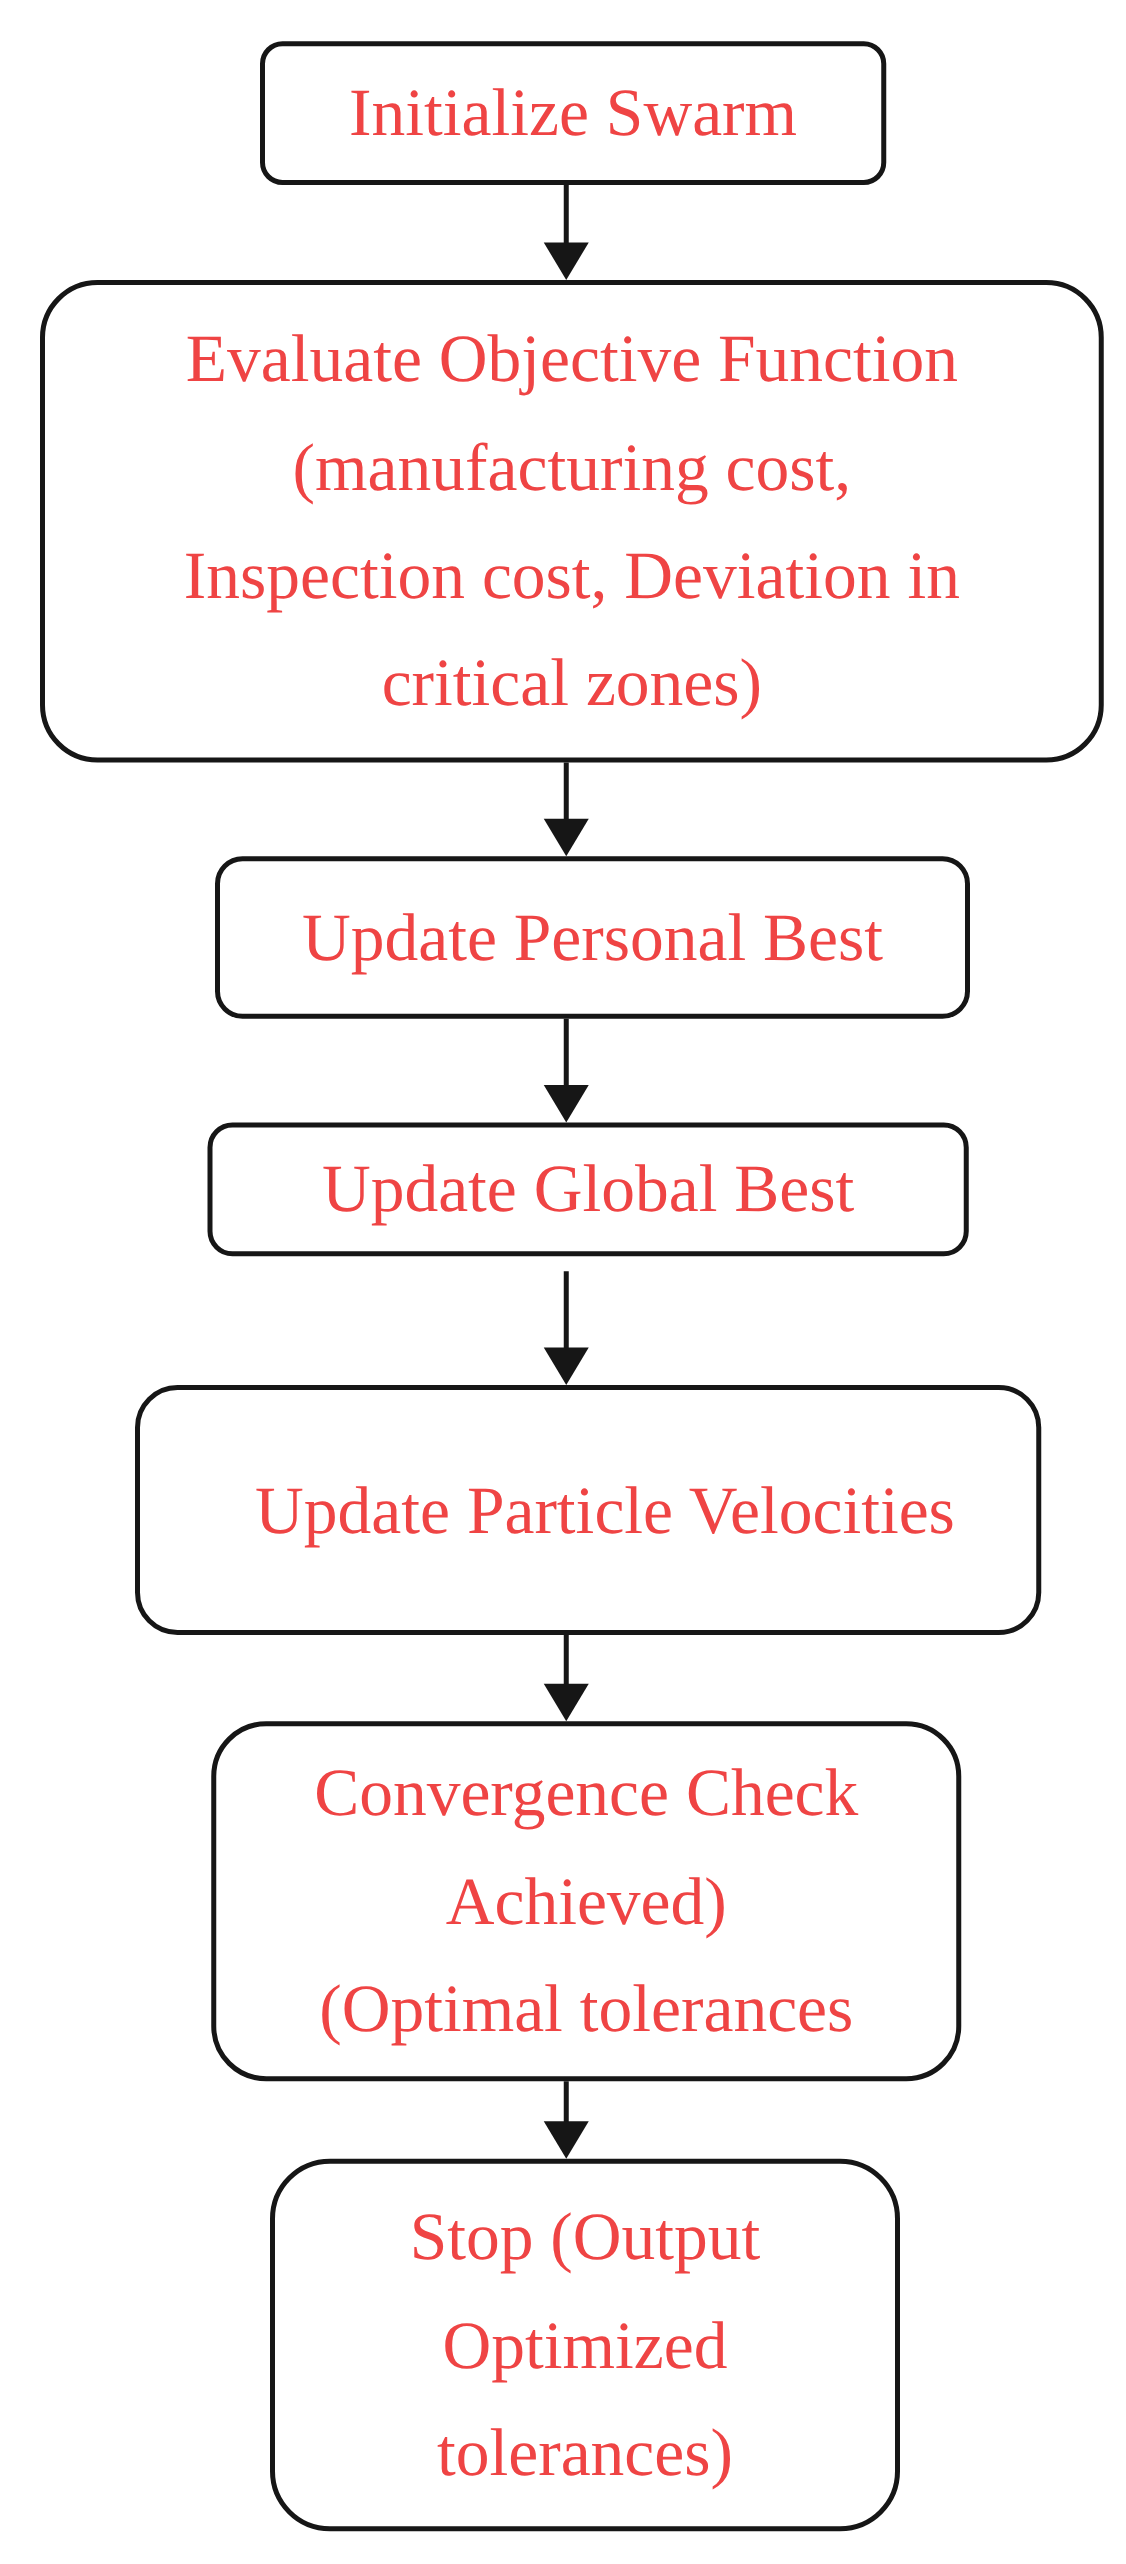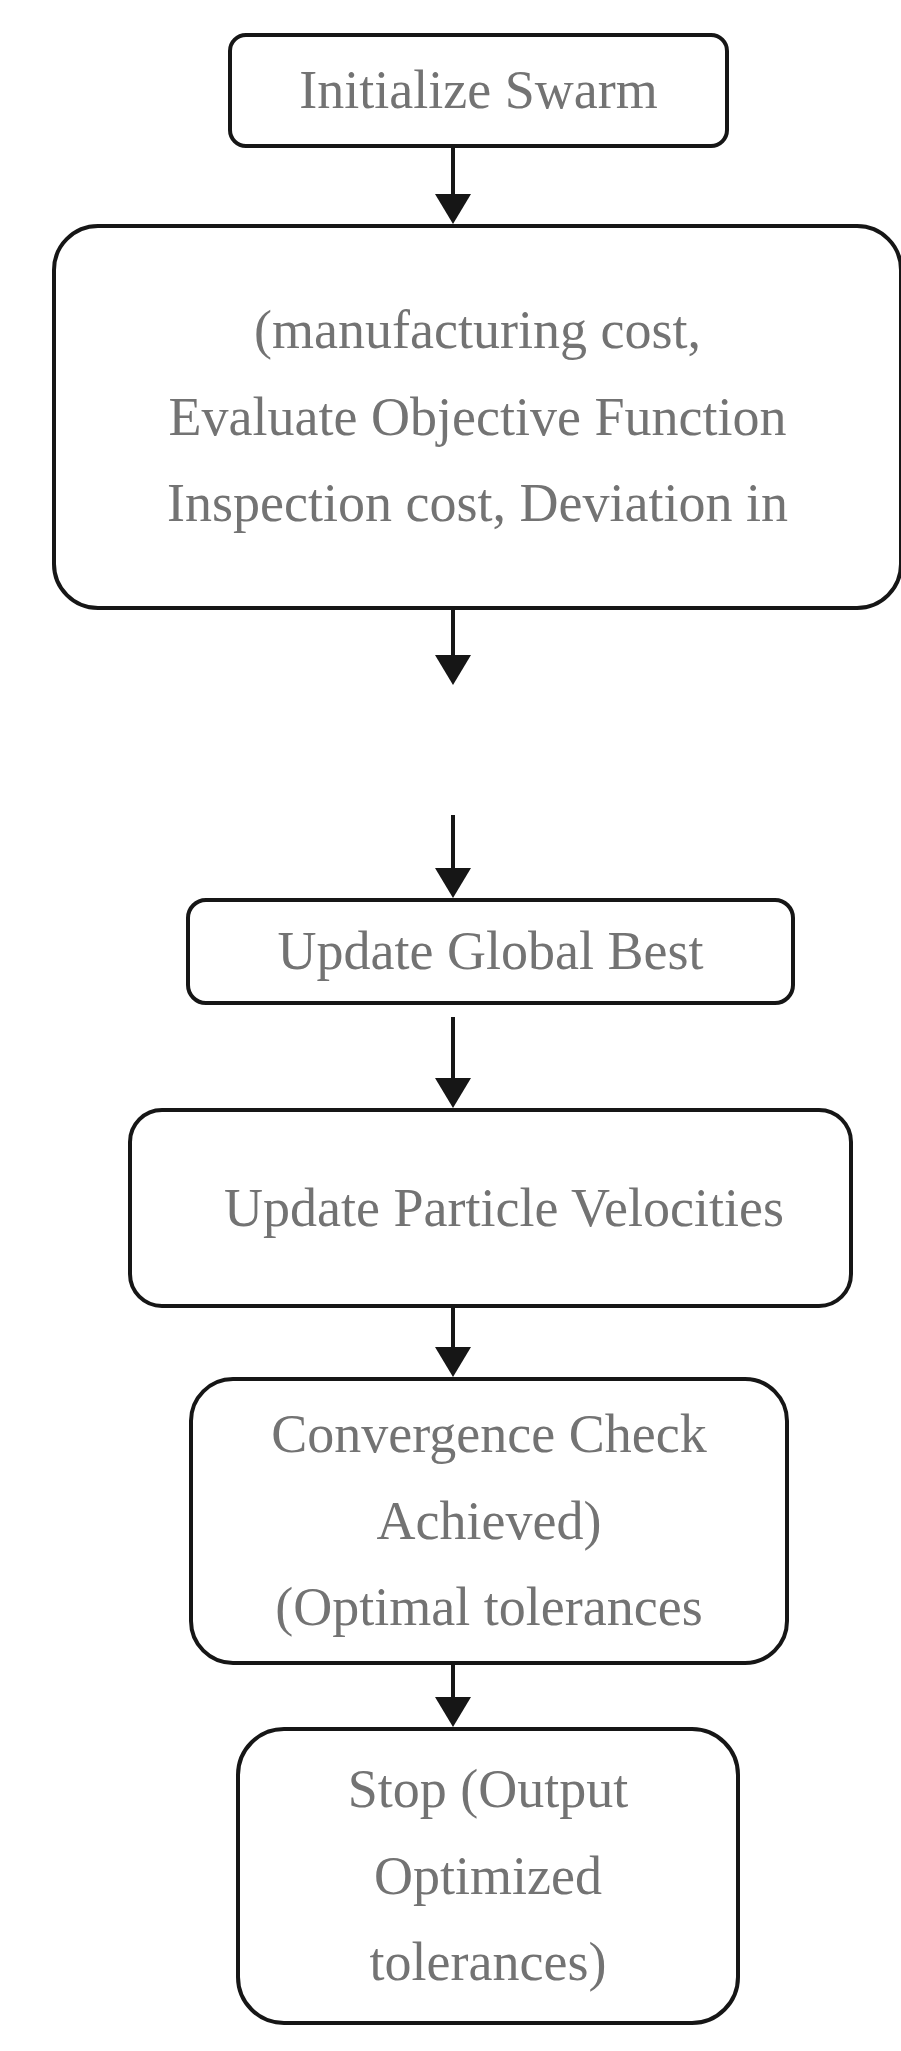--- a/index.html
+++ b/index.html
@@ -14,29 +14,28 @@
     height: 2051px;
     background: #ffffff;
     overflow: hidden;
     font-family: "Liberation Serif", "DejaVu Serif", serif;
   }
   .node {
     position: absolute;
     box-sizing: border-box;
     background: #ffffff;
     border: 4px solid #161616;
-    color: #737373;
+    color: #ef4444;
     display: flex;
     flex-direction: column;
     align-items: center;
     justify-content: center;
     text-align: center;
     font-size: 54px;
     line-height: 1.6;
-    margin-left: 20px;
   }
   .node .line { display: block; white-space: nowrap; }
 
   .n1 { left: 208px; top: 33px;   width: 501px; height: 115px; border-radius: 18px; }
   .n2 { left: 32px;  top: 224px;  width: 851px; height: 386px; border-radius: 46px; }
   .n3 { left: 172px; top: 685px;  width: 604px; height: 130px; border-radius: 22px; }
   .n4 { left: 166px; top: 898px;  width: 609px; height: 107px; border-radius: 20px; }
   .n5 { left: 108px; top: 1108px; width: 725px; height: 200px; border-radius: 34px; padding-left: 27px; }
   .n6 { left: 169px; top: 1377px; width: 600px; height: 288px; border-radius: 44px; text-align: center; }
   .n7 { left: 216px; top: 1727px; width: 504px; height: 298px; border-radius: 48px; }
@@ -81,30 +80,34 @@
   <div class="node n1">
     <span class="line">Initialize Swarm</span>
   </div>
 
   <div class="arrow a1">
     <div class="stem"></div>
     <div class="head"></div>
   </div>
 
   <div class="node n2">
+    <span class="line">Evaluate Objective Function</span>
     <span class="line">(manufacturing cost,</span>
-    <span class="line">Evaluate Objective Function</span>
     <span class="line">Inspection cost, Deviation in</span>
+    <span class="line">critical zones)</span>
   </div>
 
   <div class="arrow a2">
     <div class="stem"></div>
     <div class="head"></div>
   </div>
 
+  <div class="node n3">
+    <span class="line">Update Personal Best</span>
+  </div>
 
   <div class="arrow a3">
     <div class="stem"></div>
     <div class="head"></div>
   </div>
 
   <div class="node n4">
     <span class="line">Update Global Best</span>
   </div>
 

